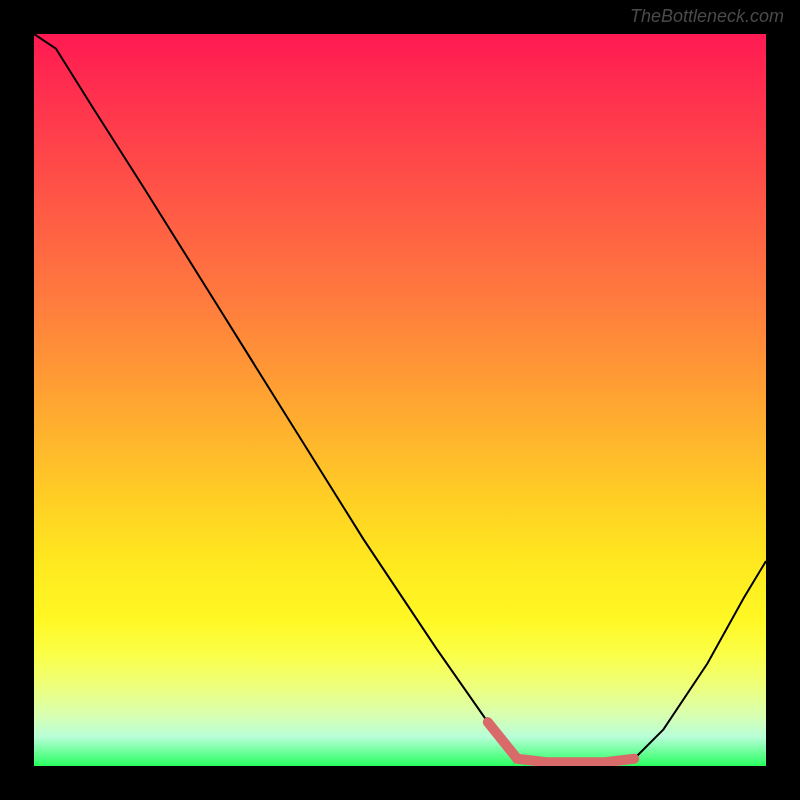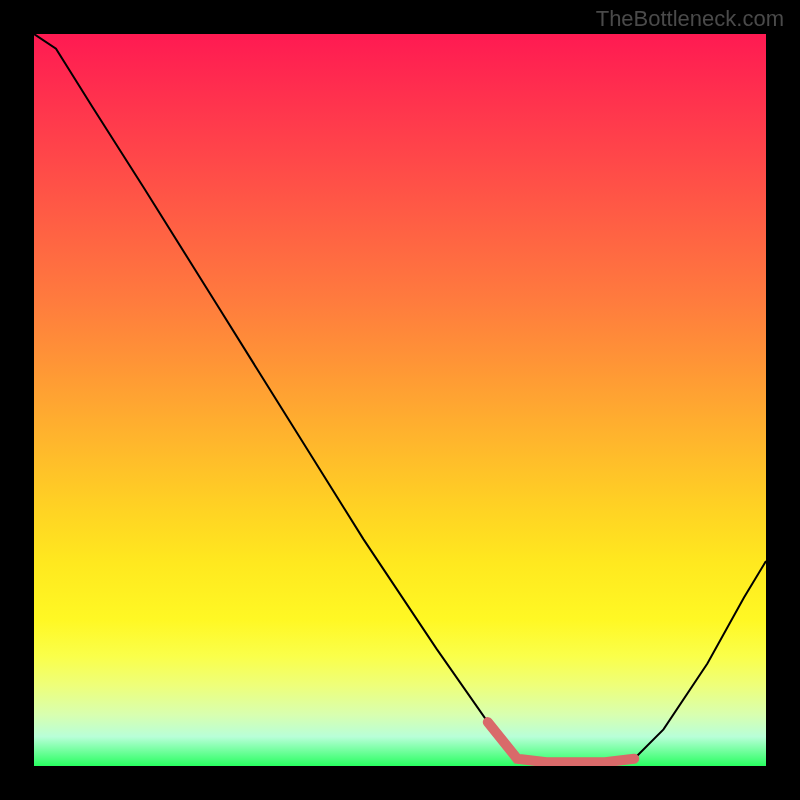--- a/index.html
+++ b/index.html
@@ -8,23 +8,24 @@
     height: 800px;
     background: #000;
     position: relative;
     font-family: Arial, sans-serif;
   }
   .watermark {
     position: absolute;
     top: 6px;
     right: 16px;
     color: #4a4a4a;
-    font-size: 22px;
+    font-size: 18px;
     font-weight: 500;
     z-index: 10;
+    font-style: italic;
   }
   .plot-area {
     position: absolute;
     left: 34px;
     top: 34px;
     width: 732px;
     height: 732px;
     background: linear-gradient(
       to bottom,
       #ff1a52 0%,

